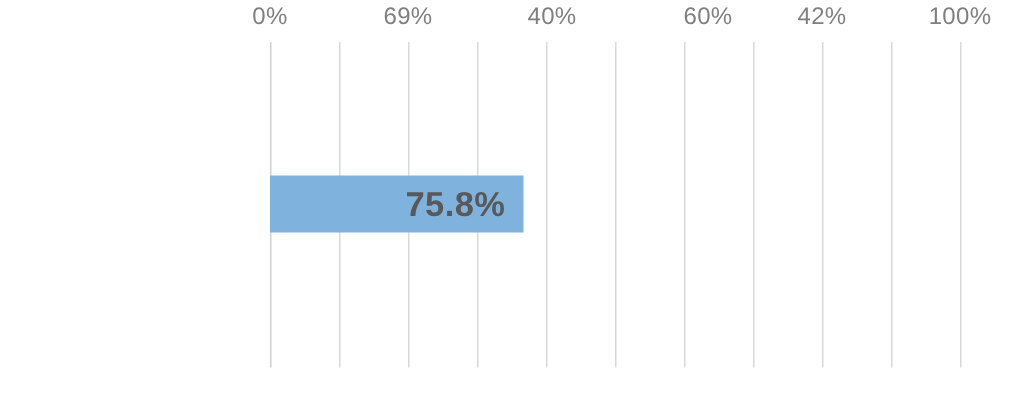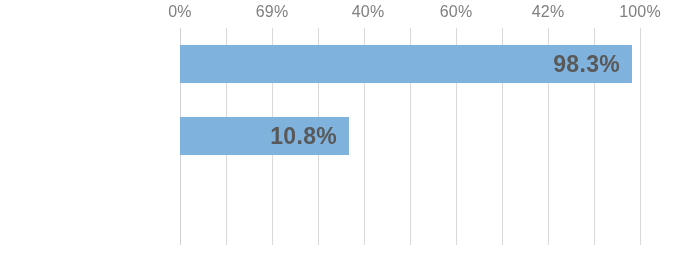--- a/index.html
+++ b/index.html
@@ -101,46 +101,41 @@
 </style>
 </head>
 <body>
 
 <div id="chart-root">
 
   <div class="tick-labels">
     <div class="tick-label" style="left:180px;">0%</div>
     <div class="tick-label" style="left:272px;">69%</div>
     <div class="tick-label" style="left:368px;">40%</div>
-    <div class="tick-label" style="left:456px;">60%</div>
+    <div class="tick-label" style="left:472px;">60%</div>
     <div class="tick-label" style="left:548px;">42%</div>
     <div class="tick-label" style="left:640px;">100%</div>
   </div>
 
   <div class="plot-area">
 
     <div class="gridline axis-zero" style="left:0px;"></div>
     <div class="gridline" style="left:46px;"></div>
     <div class="gridline" style="left:92px;"></div>
     <div class="gridline" style="left:138px;"></div>
     <div class="gridline" style="left:184px;"></div>
     <div class="gridline" style="left:230px;"></div>
     <div class="gridline" style="left:276px;"></div>
     <div class="gridline" style="left:322px;"></div>
     <div class="gridline" style="left:368px;"></div>
     <div class="gridline" style="left:414px;"></div>
     <div class="gridline" style="left:460px;"></div>
 
-    <div class="row row-0">
-
-      <div class="bar" style="width:452.2px;"></div>
-      <div class="val-label val-inside" style="left:0px; width:440px;">98.3%</div>
-    </div>
 
     <div class="row row-1">
 
       <div class="bar" style="width:168.8px;"></div>
-      <div class="val-label val-inside" style="left:0px; width:157px;">10.8%</div>
+      <div class="val-label val-inside" style="left:0px; width:157px;">75.8%</div>
     </div>
 
 
   </div>
 </div>
 
 </body></html>

